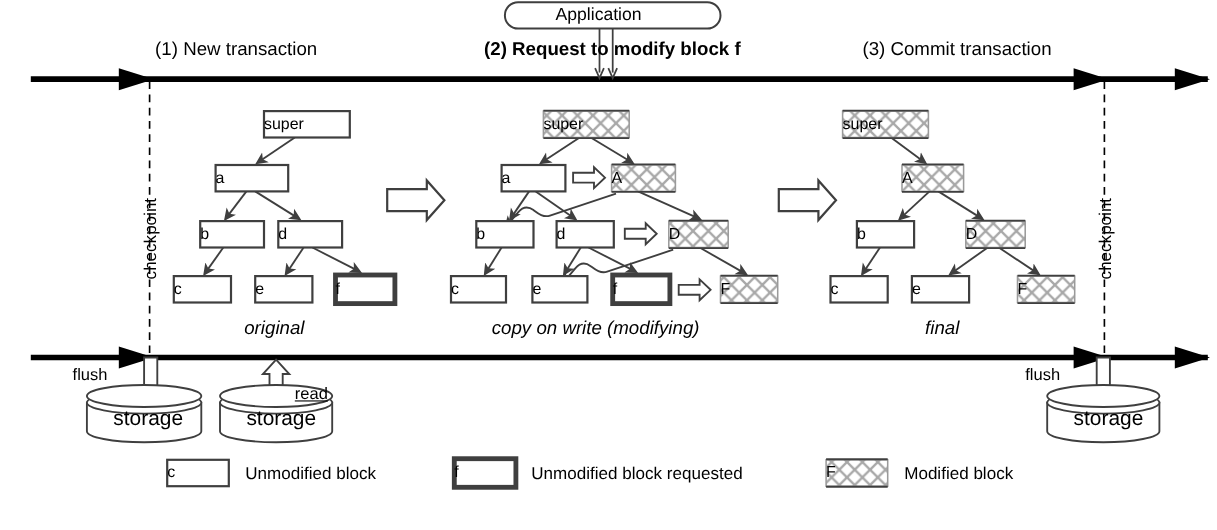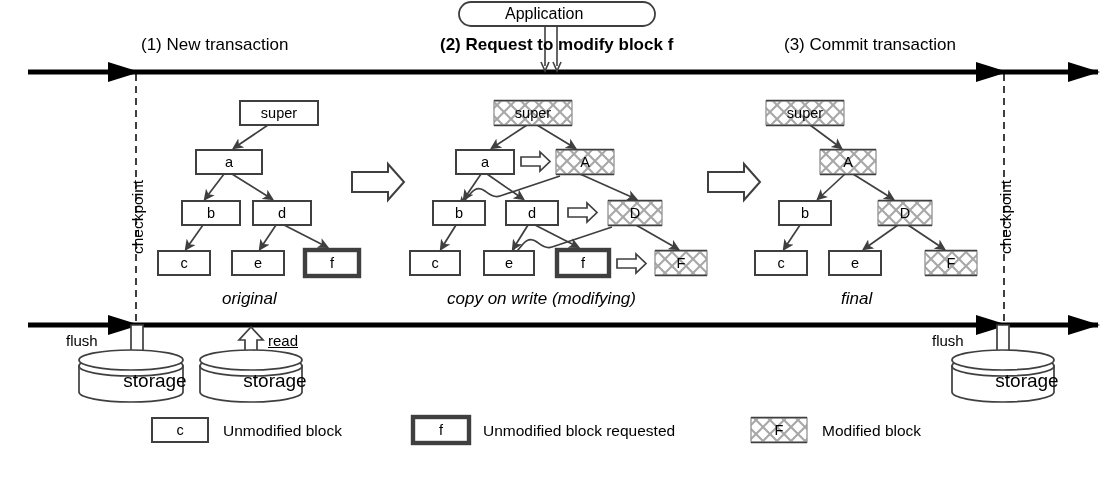--- a/index.html
+++ b/index.html
@@ -32,21 +32,21 @@
   .small{font-size:15px;}
   .legend-txt{font-size:15.5px;}
   .checkpoint{
     font-size:15.5px;
     transform-origin:0 0;
     transform:rotate(-90deg);
   }
   .blk-txt{
     position:absolute;
     font-size:14.5px;
-    text-align:center;
+    text-align:left;
     line-height:1;
     white-space:nowrap;
   }
   .appl{font-size:16px;text-align:center;}
   .stor{font-size:19px;padding-left:24px;}
 </style>
 </head>
 <body>
 
 <div id="stage">
@@ -260,21 +260,21 @@
   <div class="blk-txt" style="left:878px; top:206px; width:54px;">D</div>
   <div class="blk-txt" style="left:755px; top:256px; width:52px;">c</div>
   <div class="blk-txt" style="left:829px; top:256px; width:52px;">e</div>
   <div class="blk-txt" style="left:925px; top:256px; width:52px;">F</div>
 
   <div class="lbl capt" style="left:222px; top:290px;">original</div>
   <div class="lbl capt" style="left:447px; top:290px;">copy on write (modifying)</div>
   <div class="lbl capt" style="left:841px; top:290px;">final</div>
 
   <div class="lbl small" style="left:66px; top:333px;">flush</div>
-  <div class="lbl small" style="left:268px; top:333px;text-decoration:underline;">read</div>
+  <div class="lbl small" style="left:268px; top:351px;text-decoration:underline;">read</div>
   <div class="lbl small" style="left:932px; top:333px;">flush</div>
 
   <div class="blk-txt stor" style="left:79px; top:371px; width:104px;">storage</div>
   <div class="blk-txt stor" style="left:200px; top:371px; width:102px;">storage</div>
   <div class="blk-txt stor" style="left:952px; top:371px; width:102px;">storage</div>
 
   <div class="blk-txt" style="left:152px; top:423px; width:56px;">c</div>
   <div class="lbl legend-txt" style="left:223px; top:423px;">Unmodified block</div>
 
   <div class="blk-txt" style="left:413px; top:423px; width:56px;">f</div>

